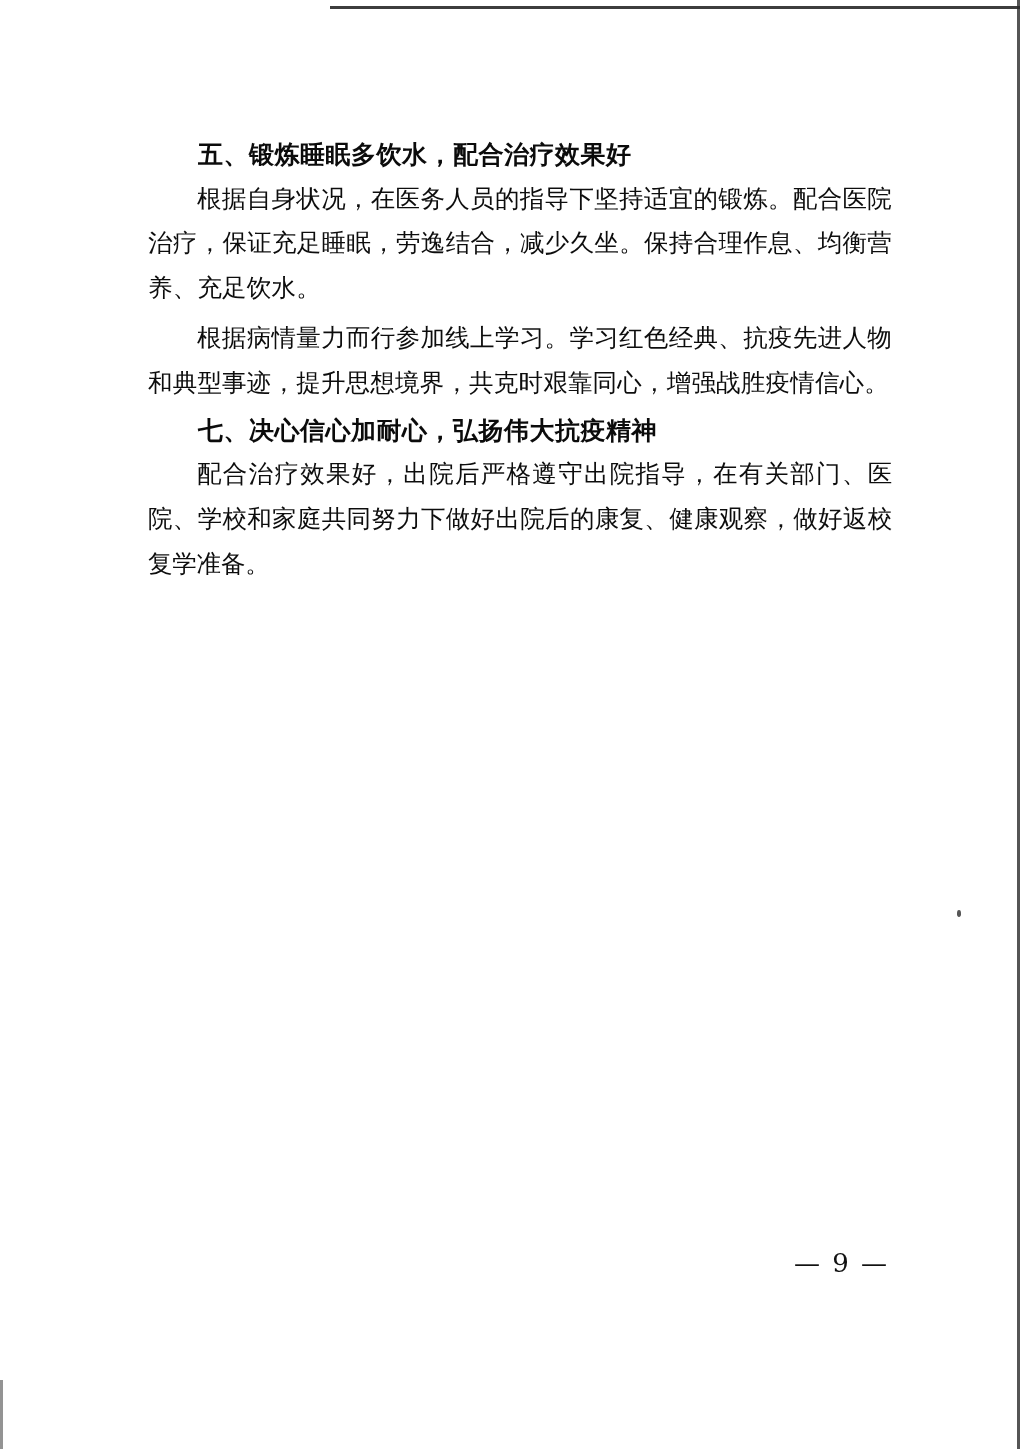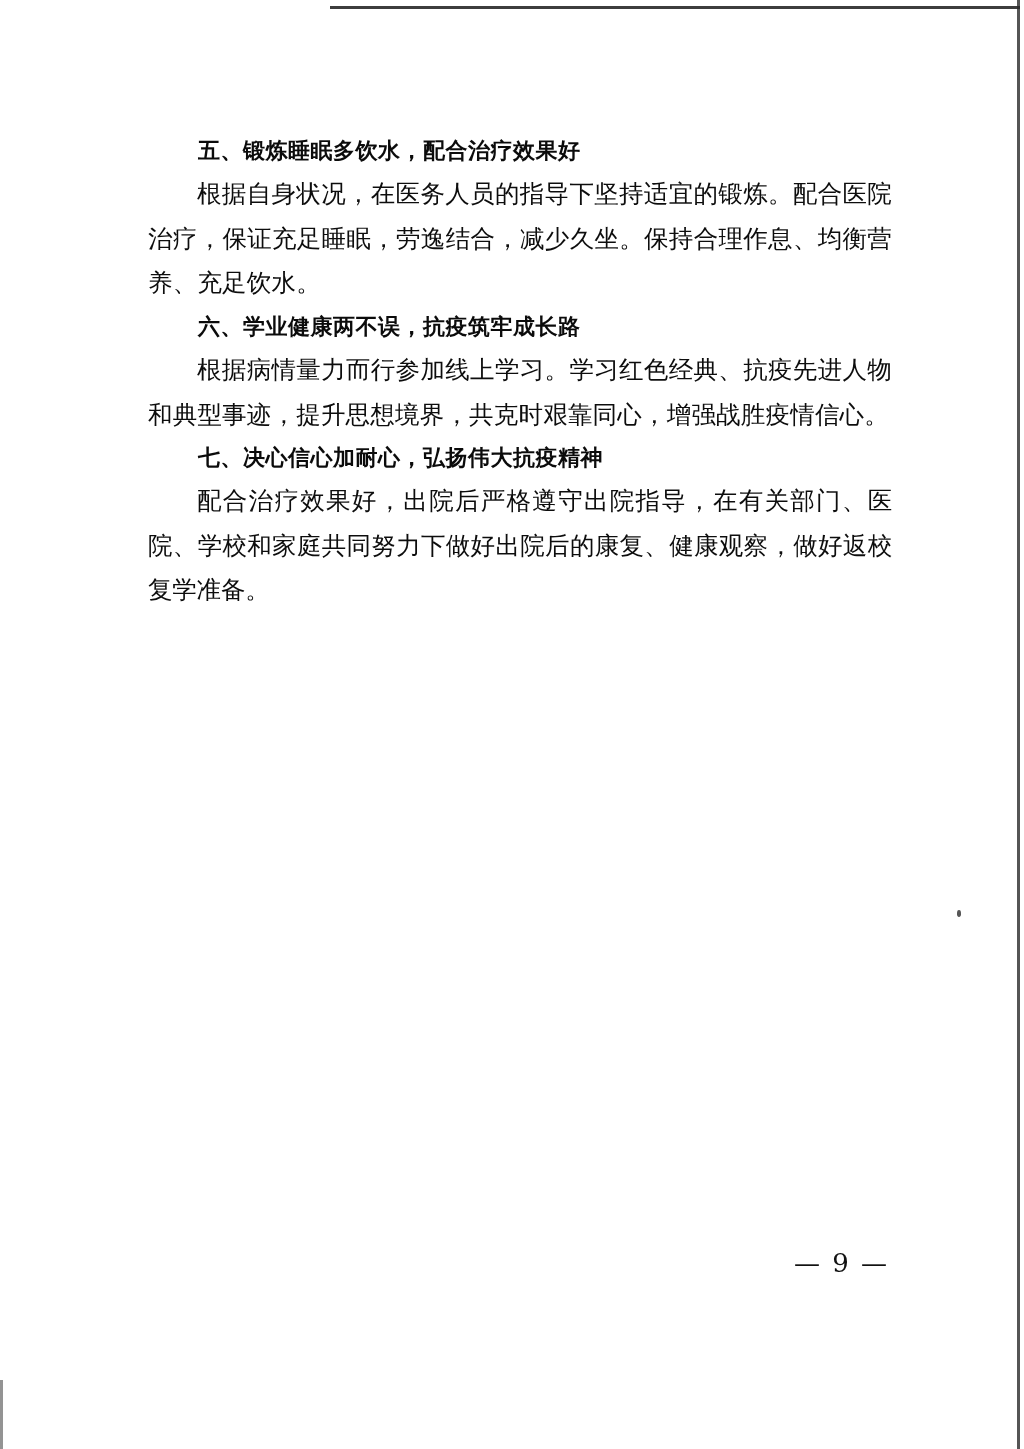--- a/index.html
+++ b/index.html
@@ -58,22 +58,22 @@
   .content {
     position: absolute;
     top: 136px;
     left: 148px;
     width: 760px;
   }
   .section {
     margin-bottom: 2px;
   }
   .heading {
-    font-family: Liberation Mono, monospace;
-    font-size: 22px;
+    font-family: Liberation Serif, serif;
+    font-size: 25px;
     font-weight: bold;
     color: #0b0b0b;
     letter-spacing: 0.5px;
     text-indent: 50px;
     line-height: 1.55;
     margin: 0 0 2px 0;
   }
   .para {
     font-family: "DejaVu Serif", "Liberation Serif", serif;
     font-size: 24.5px;
@@ -112,21 +112,20 @@
   <div class="speck-a"></div>
 
   <div class="content">
 
     <div class="section">
       <div class="heading">五、锻炼睡眠多饮水，配合治疗效果好</div>
       <div class="para">根据自身状况，在医务人员的指导下坚持适宜的锻炼。配合医院治疗，保证充足睡眠，劳逸结合，减少久坐。保持合理作息、均衡营养、充足饮水。</div>
     </div>
 
     <div class="section">
-      <div class="heading">六、学业健康两不误，抗疫筑牢成长路</div>
       <div class="para">根据病情量力而行参加线上学习。学习红色经典、抗疫先进人物和典型事迹，提升思想境界，共克时艰靠同心，增强战胜疫情信心。</div>
     </div>
 
     <div class="section">
       <div class="heading">七、决心信心加耐心，弘扬伟大抗疫精神</div>
       <div class="para tight">配合治疗效果好，出院后严格遵守出院指导，在有关部门、医院、学校和家庭共同努力下做好出院后的康复、健康观察，做好返校复学准备。</div>
     </div>
 
   </div>
 

